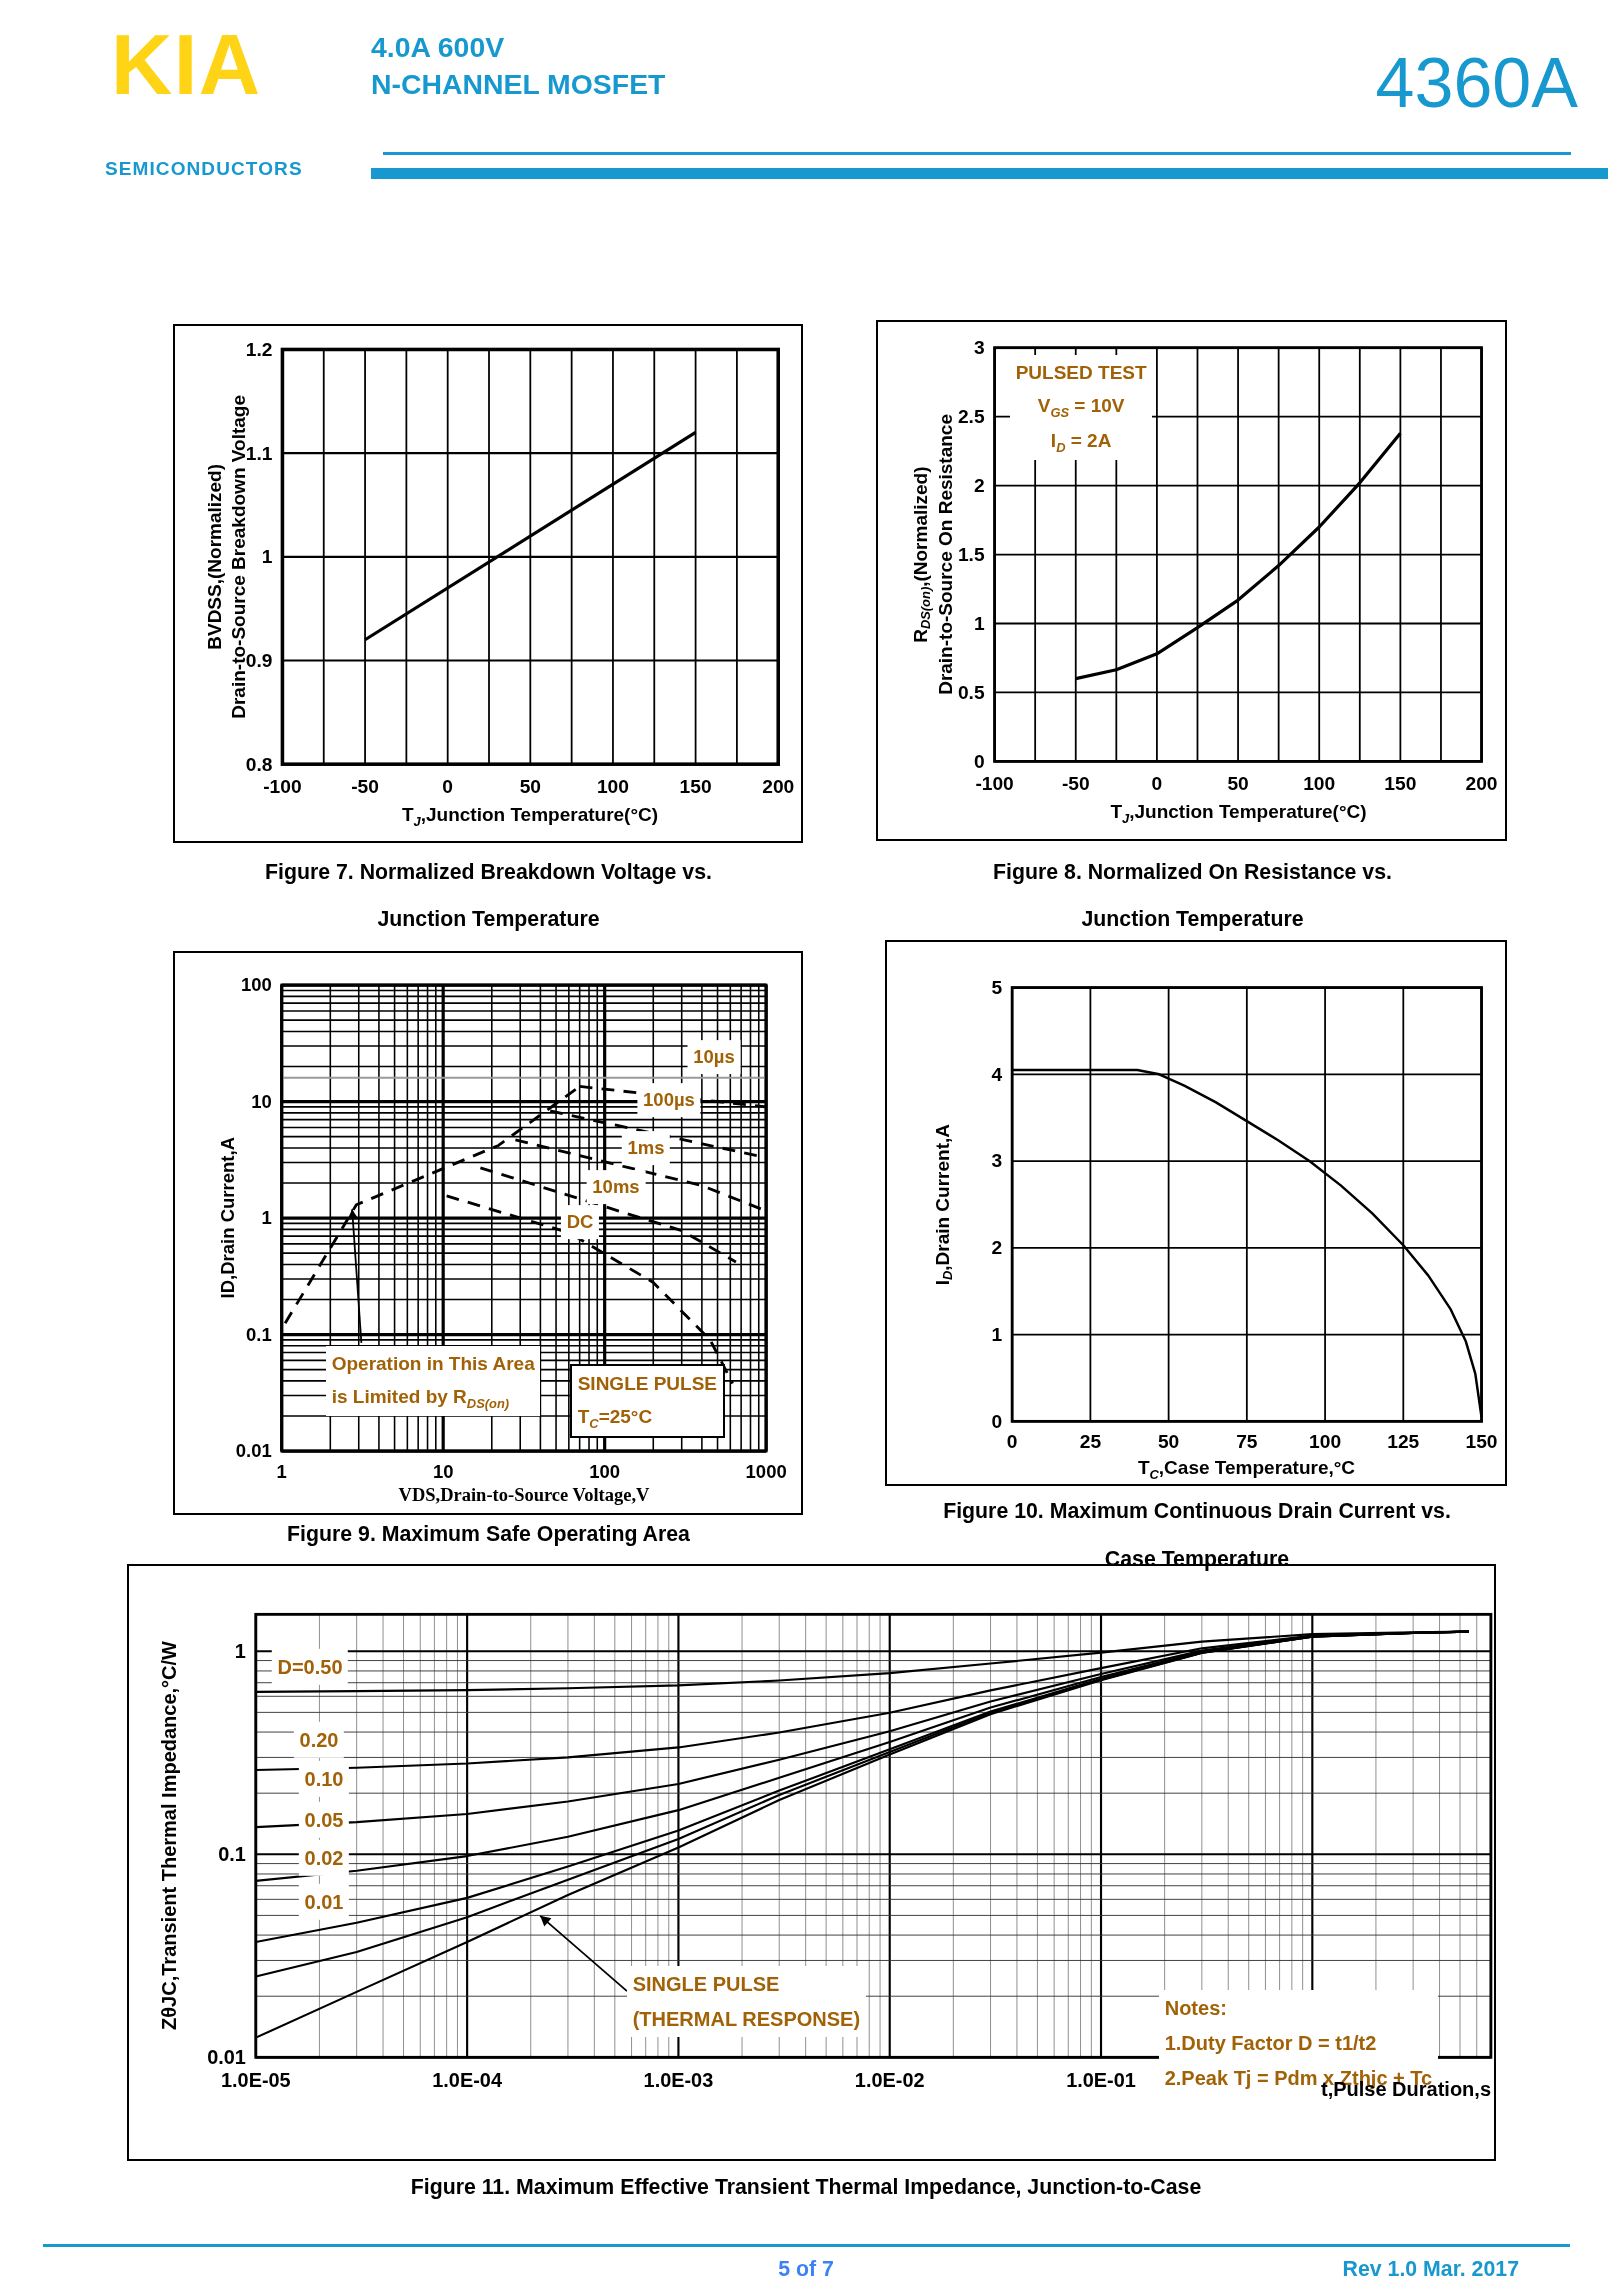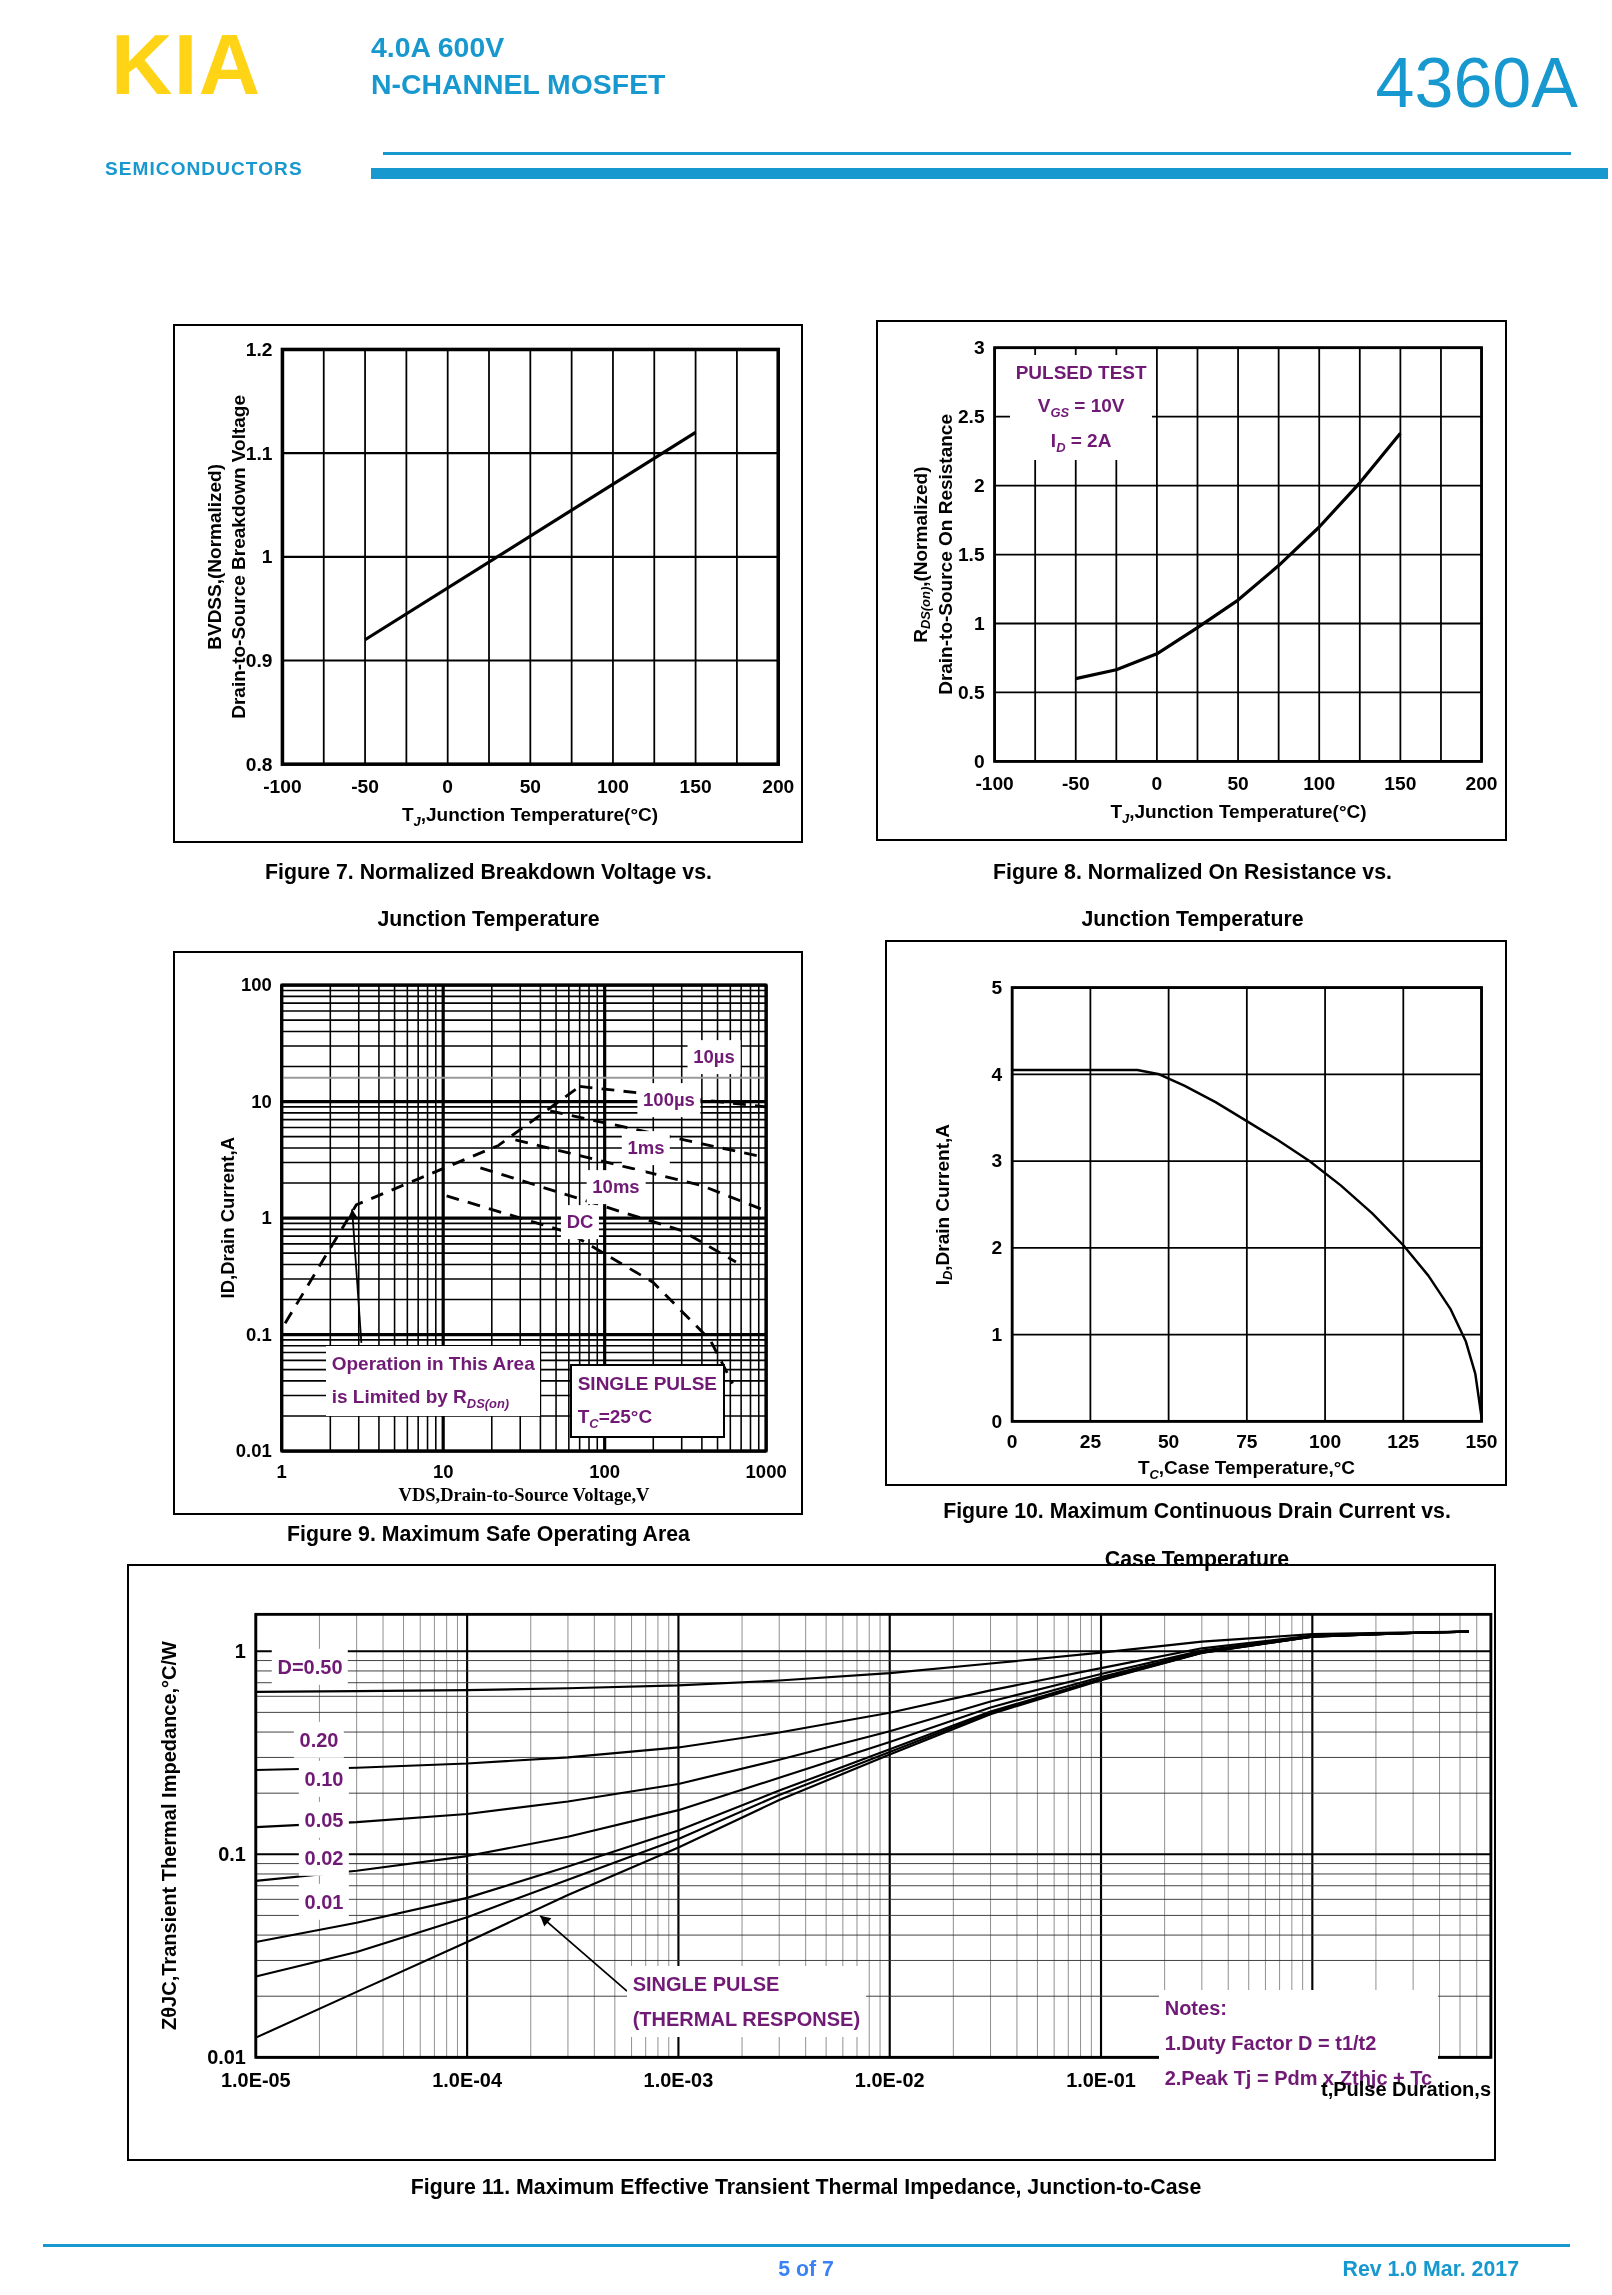--- a/index.html
+++ b/index.html
@@ -29,21 +29,21 @@
   .c8a{left:876px;width:633px;top:860px;} .c8b{left:876px;width:633px;top:907px;}
   .c9 {left:173px;width:631px;top:1522px;}
   .c10a{left:885px;width:624px;top:1499px;} .c10b{left:885px;width:624px;top:1547px;}
   .c11{left:0;width:1612px;top:2175px;}
   
   .f-rule{position:absolute;left:43px;top:2244px;width:1527px;height:2.8px;background:#1798CE;}
   .f-page{position:absolute;left:0;width:1612px;top:2257px;text-align:center;
           font-size:21.3px;font-weight:700;color:#3b82f6;}
   .f-rev{position:absolute;right:117px;top:2257px;font-size:21.3px;font-weight:700;color:#1798CE;}
   
-  .clabel{position:absolute;font-weight:600;color:#701a75;background:#fff;line-height:1.75;
+  .clabel{position:absolute;font-weight:600;color:#a16207;background:#fff;line-height:1.75;
           white-space:nowrap;padding:0.7px 5.7px;}
   .xtitle{position:absolute;text-align:center;font-weight:700;color:#000;white-space:nowrap;}
   .ytitle{position:absolute;display:flex;align-items:center;justify-content:center;}
   .vt{writing-mode:vertical-rl;transform:rotate(180deg);font-weight:700;color:#000;
       line-height:1.25;white-space:nowrap;text-align:center;}
   sub{font-size:68%;font-style:italic;}
 </style>
 </head>
 <body>
 

